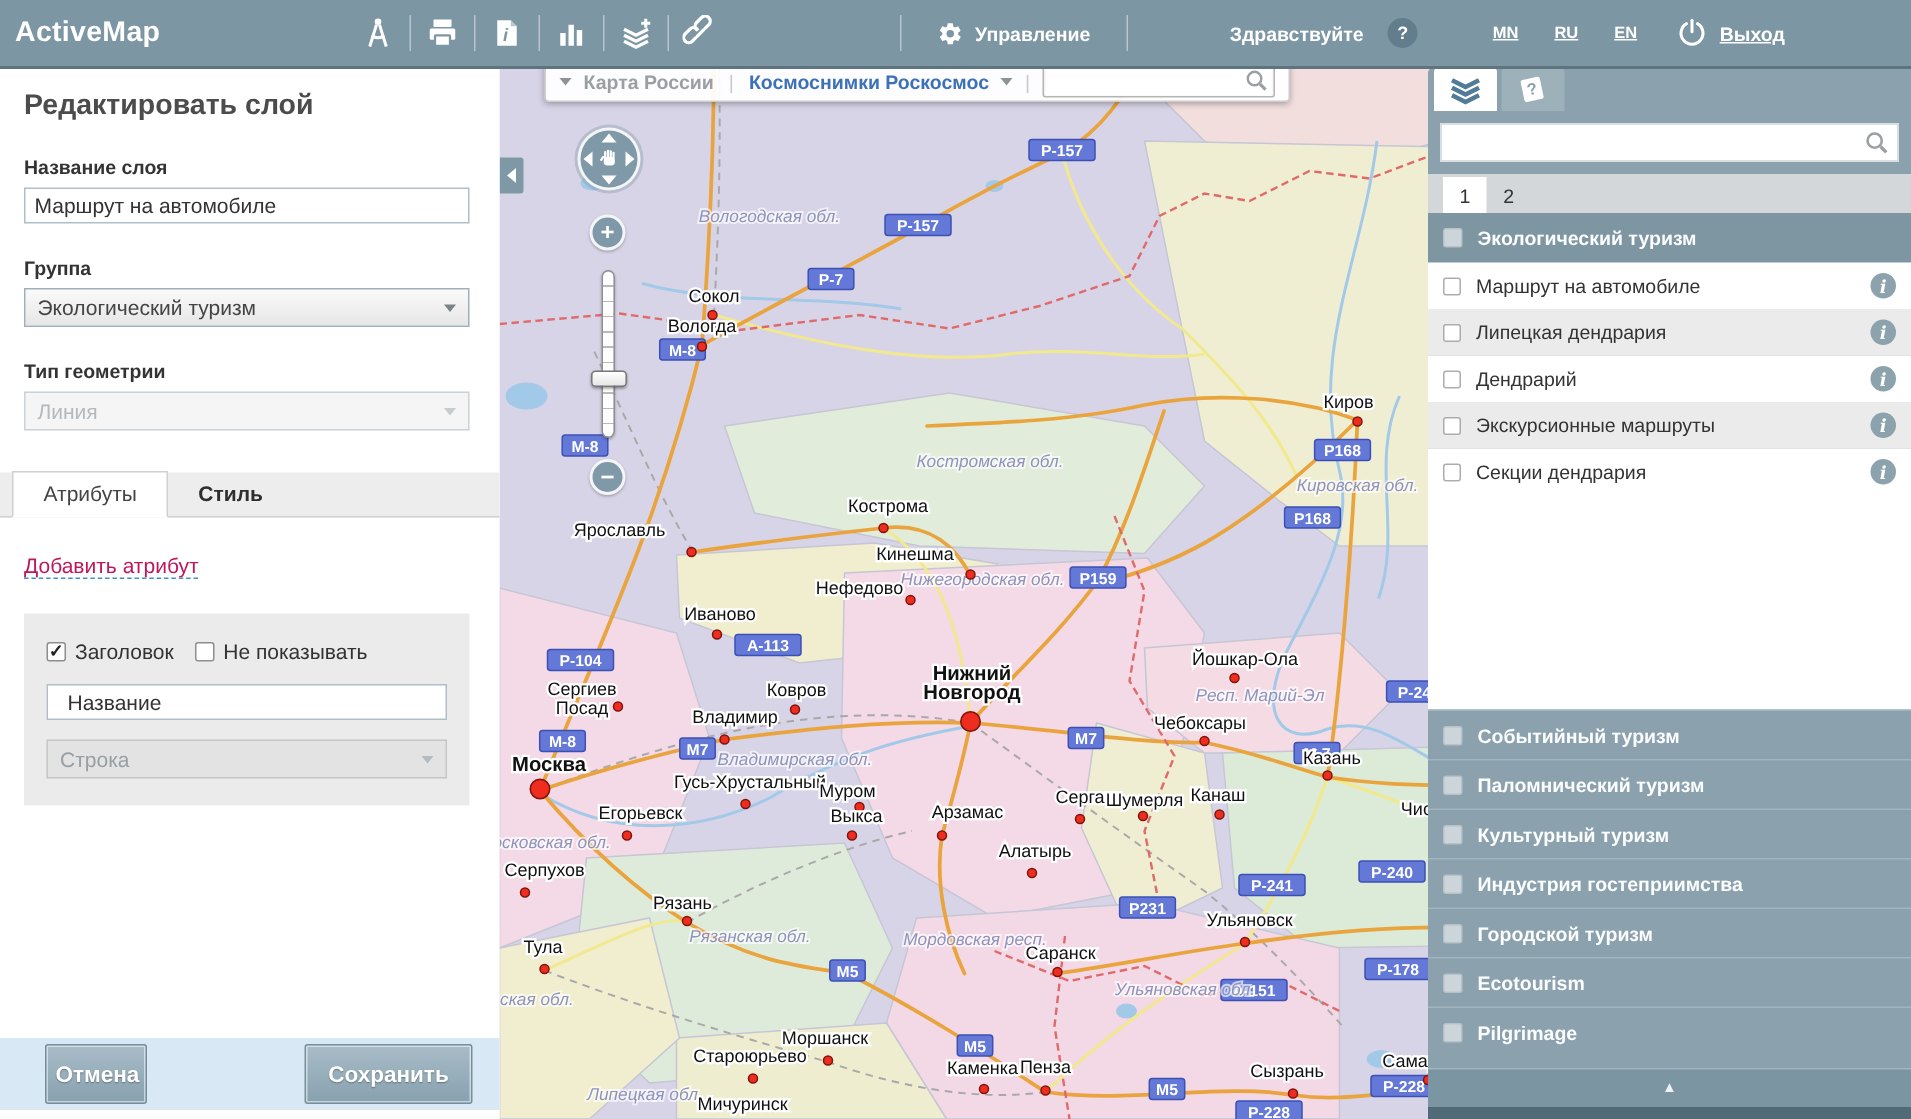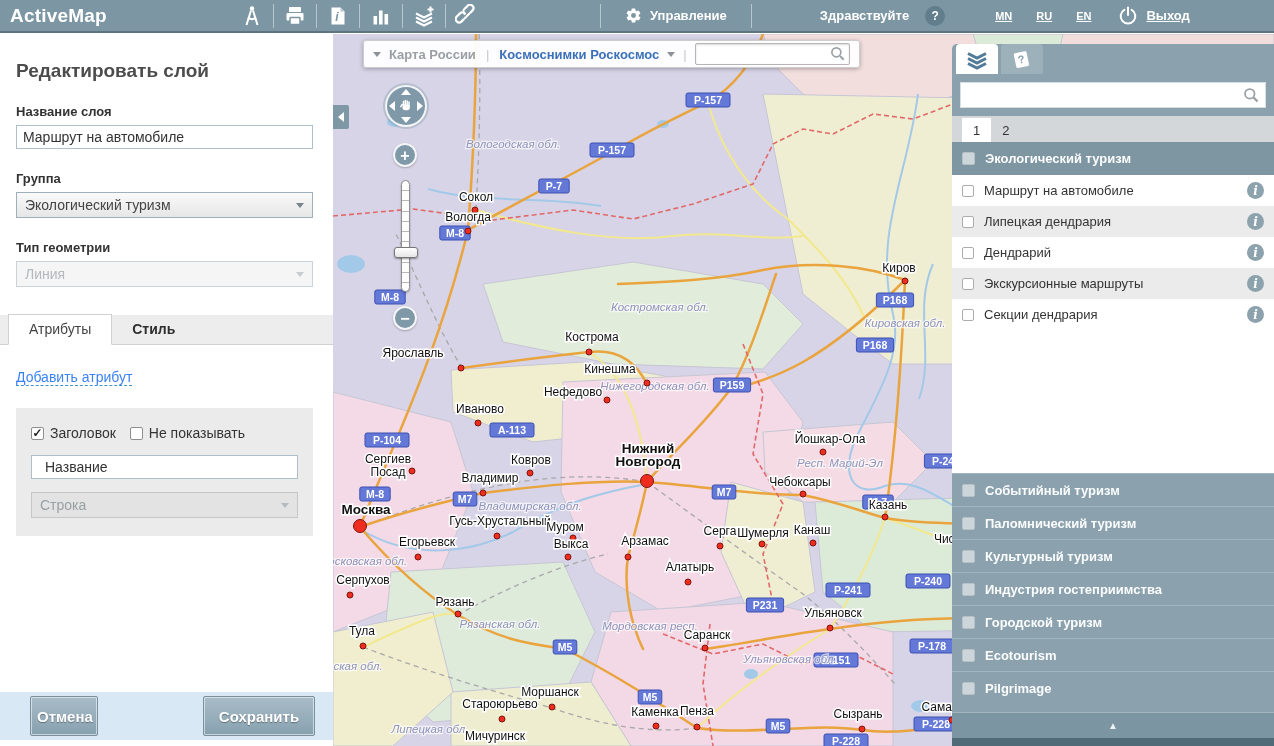--- a/index.html
+++ b/index.html
@@ -1,21 +1,21 @@
 <!DOCTYPE html>
 <html><head>
 <meta charset="utf-8">
 <style>
   * { box-sizing: border-box; }
   html,body { margin:0; padding:0; width:1274px; height:746px; overflow:hidden;
     font-family:"Liberation Sans", sans-serif; background:#fff; }
   .app { position:relative; width:1274px; height:746px; }
 
   
-  .topbar { position:absolute; top:0; left:0; right:0; height:33px; background:#7c96a4;
+  .topbar { position:absolute; top:0; left:0; right:0; height:46px; background:#7c96a4;
     border-bottom:2px solid #5e747f; display:flex; align-items:center; color:#fff; z-index:50; }
   .logo { font-size:19px; font-weight:bold; margin-left:10px; width:225px; letter-spacing:.2px; }
   .tools { display:flex; align-items:center; height:100%; }
   .tbtn { width:34px; height:32px; display:flex; align-items:center; justify-content:center; cursor:pointer; }
   .tsep { width:1px; height:24px; background:rgba(255,255,255,.45); margin:0 4px; }
   .manage { display:flex; align-items:center; gap:8px; font-weight:bold; font-size:13px;
     padding:0 20px; cursor:pointer; }
   .manage-wrap { display:flex; align-items:center; margin-left:112px; height:100%; }
   .greeting { font-weight:bold; font-size:13px; margin-left:64px; }
   .help-badge { width:20px; height:20px; border-radius:50%; background:#627d8b; display:flex;
@@ -36,21 +36,21 @@
     font-size:14px; color:#444; cursor:pointer; }
   .sel-arrow { margin-left:auto; width:0; height:0; border-left:4px solid transparent;
     border-right:4px solid transparent; border-top:5px solid #78838a; }
   .selectbox.disabled { background:#f5f5f5; border-color:#ccd3d8; color:#b3b9bd; cursor:default; }
   .selectbox.disabled .sel-arrow { border-top-color:#c6ccd0; }
   .tabs { display:flex; margin-top:28px; background:#ededed; border-bottom:1px solid #d0d0d0;
     height:30px; align-items:flex-end; padding-left:8px; }
   .tab { padding:6px 20px 7px; font-size:14px; color:#444; cursor:pointer;margin-top:12px; }
   .tab.active { background:#fff; border:1px solid #d0d0d0; border-bottom:1px solid #fff; margin-bottom:-1px; }
   .tab.inactive { font-weight:bold; color:#2e2e2e; }
-  .add-attr { display:inline-block; margin:24px 16px 0; color:#3b82f6; font-size:14px;
+  .add-attr { display:inline-block; margin:24px 16px 0; color:#be185d; font-size:14px;
     border-bottom:1px dashed #4191cc; cursor:pointer; }
   .attr-card { margin:22px 16px 0; background:#ebebeb; padding:17px 15px 18px; width:297px; }
   .cb-row { display:flex; align-items:center; font-size:14px; color:#333; }
   .cb { width:13px; height:13px; background:#fff; border:1px solid #8e8e8e; border-radius:2px;
     display:inline-flex; align-items:center; justify-content:center; font-size:12px; font-weight:bold;
     color:#222; line-height:1; cursor:pointer; flex:none; }
   .cb-lab { margin-left:6px; }
   .gap14 { width:14px; flex:none; }
   .attr-card .text-input { margin:14px 0 0; width:100%;padding-left:13px; }
   .attr-card .selectbox { margin:13px 0 0; width:100%; background:#e3e3e3; border-color:#c6c6c6; color:#989fa3; }

